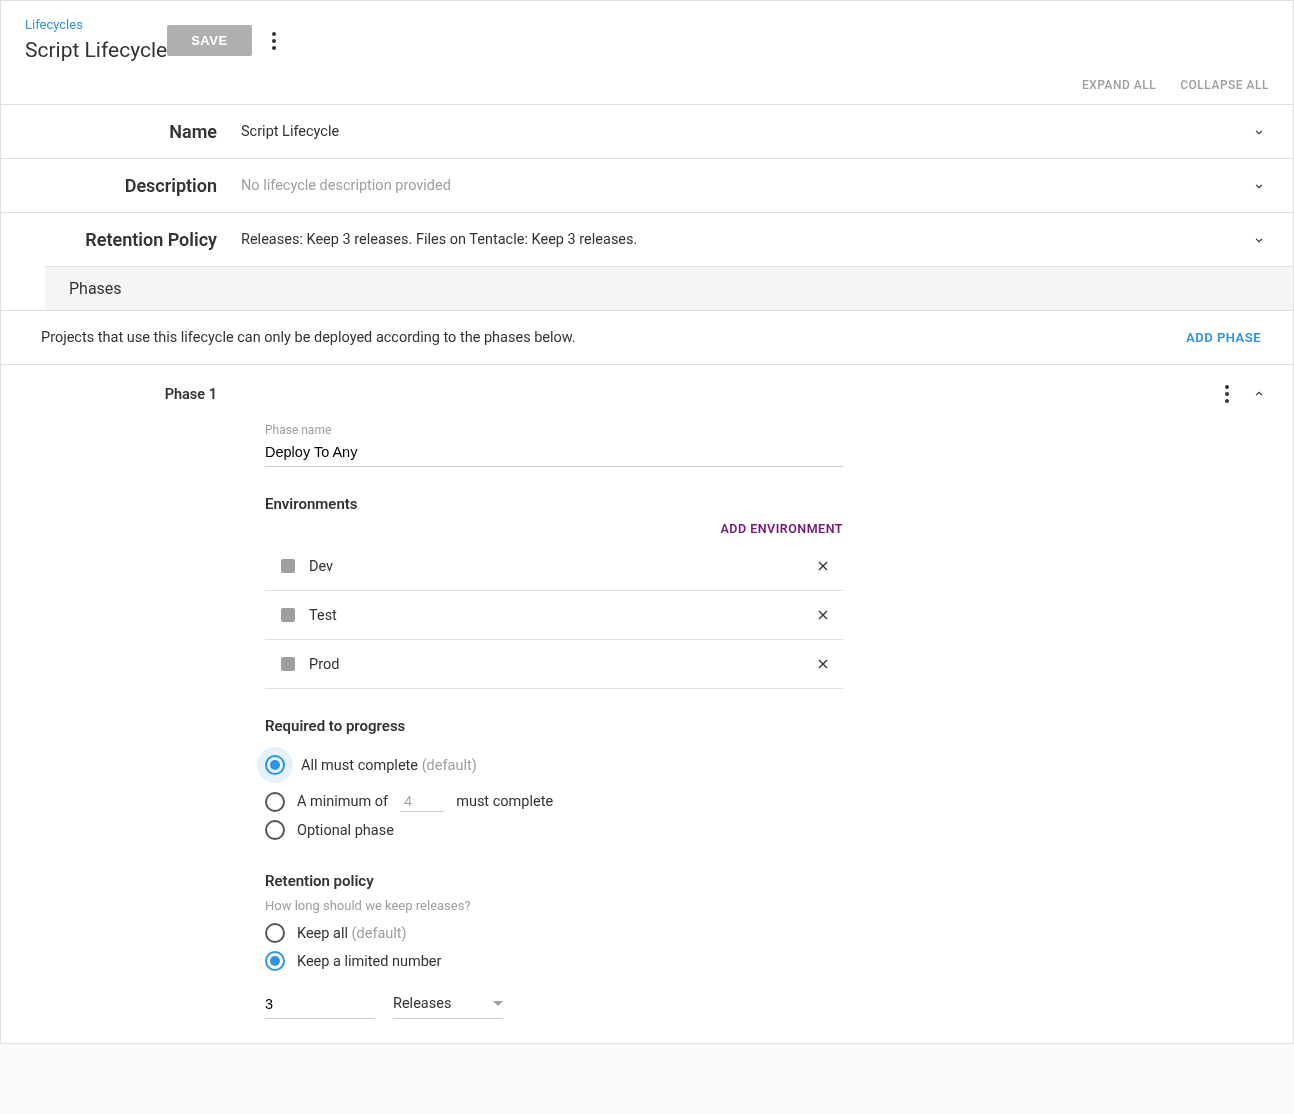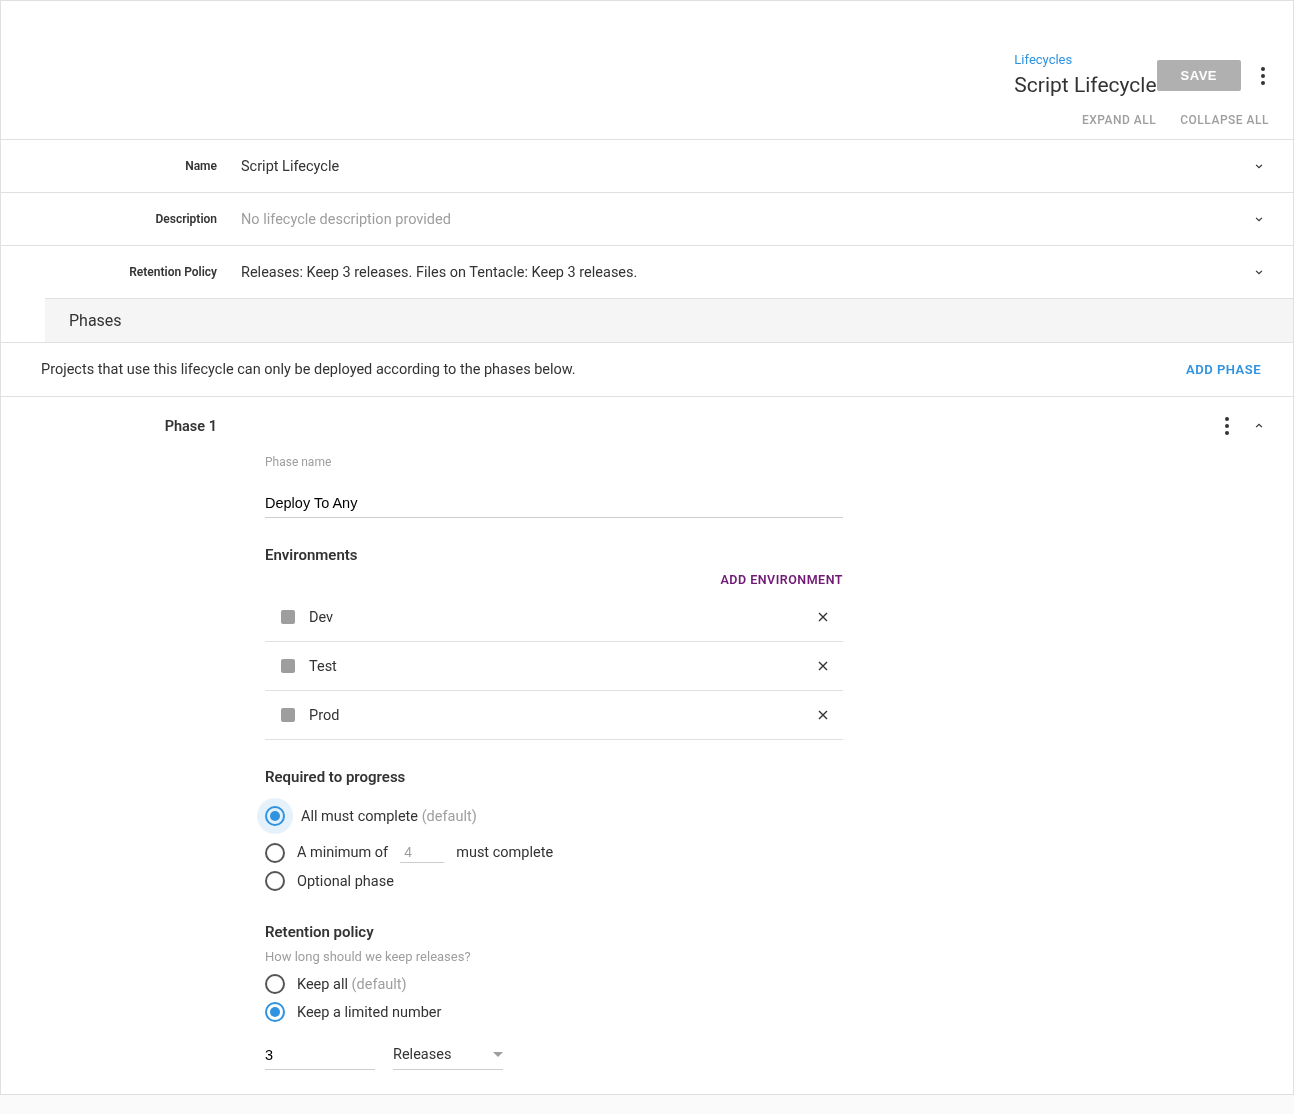--- a/index.html
+++ b/index.html
@@ -11,23 +11,22 @@
     }
     .container {
       width: 1294px;
       background: #fff;
       border: 1px solid #e0e0e0;
       margin: 0;
     }
     .header {
       padding: 16px 24px 8px 24px;
       display: flex;
-      justify-content: flex-end;
+      justify-content: flex-start;
       align-items: flex-start;
-      margin-top: 35px;
     }
     .header-left {}
     .breadcrumb {
       color: #2f93e0;
       font-size: 13px;
       cursor: pointer;
     }
     .page-title {
       font-size: 21px;
       font-weight: 400;
@@ -80,21 +79,21 @@
       align-items: center;
       border-top: 1px solid #e0e0e0;
       padding: 16px 24px;
       min-height: 52px;
     }
     .row-label {
       width: 216px;
       text-align: right;
       font-weight: 600;
       color: #333;
-      font-size: 12px;
+      font-size: 18px;
       padding-right: 24px;
     }
     .row-value {
       flex: 1;
       color: #333;
       font-size: 14.5px;
     }
     .row-value.placeholder { color: #9e9e9e; }
     .chevron {
       width: 20px;
@@ -146,21 +145,21 @@
     }
     .phase-header-spacer { flex: 1; }
     .phase-content {
       padding-left: 264px;
       padding-right: 450px;
       padding-bottom: 24px;
     }
     .field-label {
       font-size: 12px;
       color: #9e9e9e;
-      margin-bottom: 20px;
+      margin-bottom: 1px;
     }
     .text-input {
       border: none;
       border-bottom: 1px solid #ccc;
       padding: 6px 0;
       font-size: 14.5px;
       width: 100%;
       outline: none;
       background: transparent;
     }

